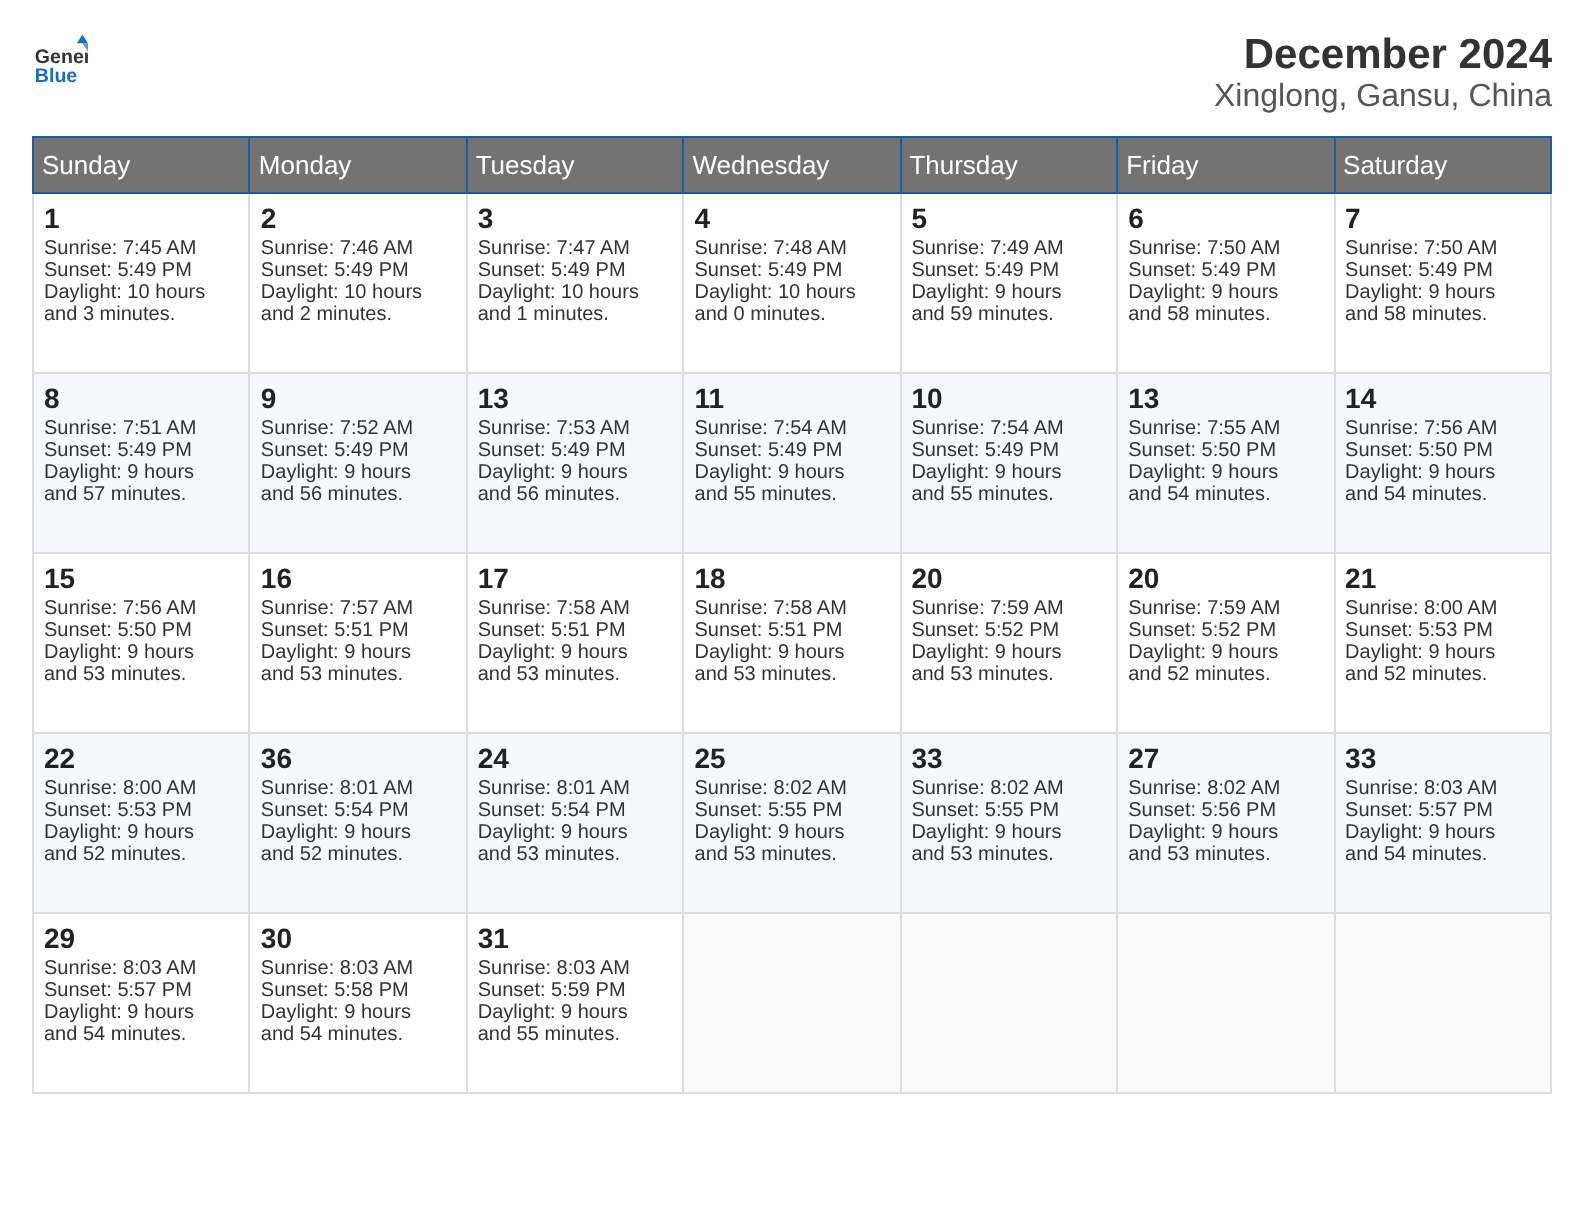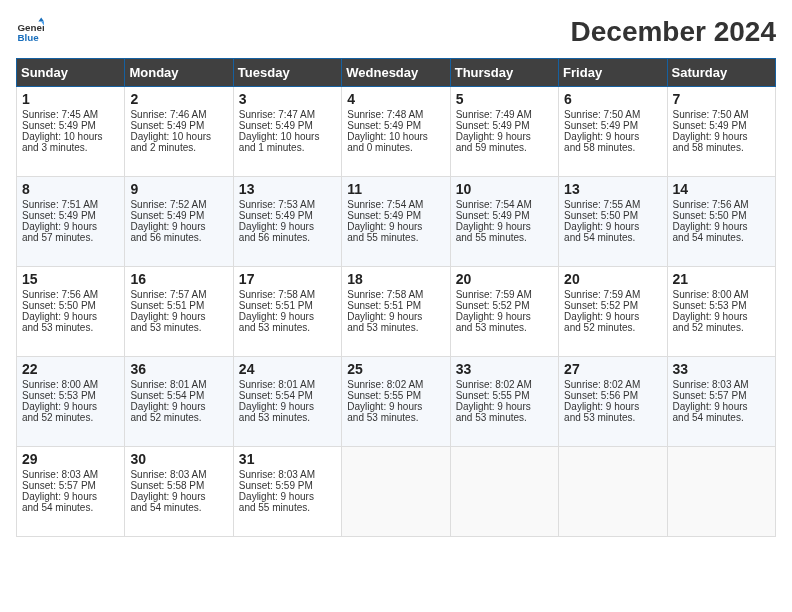--- a/index.html
+++ b/index.html
@@ -22,39 +22,39 @@
       gap: 4px;
     }
     .logo-icon {
       width: 28px;
       height: 28px;
     }
     .title-block {
       text-align: right;
     }
     .title-block h1 {
-      font-size: 28px;
+      font-size: 21px;
       font-weight: bold;
       color: #333;
     }
     .title-block h2 {
       font-size: 16px;
       font-weight: normal;
       color: #555;
     }
     .calendar {
       width: 100%;
       border-collapse: collapse;
       border: 1px solid #ccc;
     }
     .calendar th {
-      background: #404040;
+      background: #737373;
       color: #fff;
       font-size: 13px;
-      font-weight: bold;
+      font-weight: normal;
       padding: 6px 4px;
       text-align: left;
       border: 1px solid #1560a0;
     }
     .calendar td {
       vertical-align: top;
       padding: 4px 5px;
       font-size: 10px;
       color: #333;
       border: 1px solid #ddd;
@@ -86,20 +86,21 @@
   <div class="logo">
     <svg class="logo-icon" viewBox="0 0 40 40">
       <text x="2" y="22" font-size="14" font-weight="bold" fill="#333">General</text>
       <text x="2" y="36" font-size="14" font-weight="bold" fill="#1a6fbc">Blue</text>
       <polygon points="32,8 40,8 36,2" fill="#1a6fbc"></polygon>
       <polygon points="36,8 40,14 40,8" fill="#4a9fec"></polygon>
     </svg>
   </div>
   <div class="title-block">
     <h1>December 2024</h1>
+    <h2>Xinglong, Gansu, China</h2>
   </div>
 </div>
 
 <table class="calendar">
   <thead>
     <tr>
       <th>Sunday</th>
       <th>Monday</th>
       <th>Tuesday</th>
       <th>Wednesday</th>

